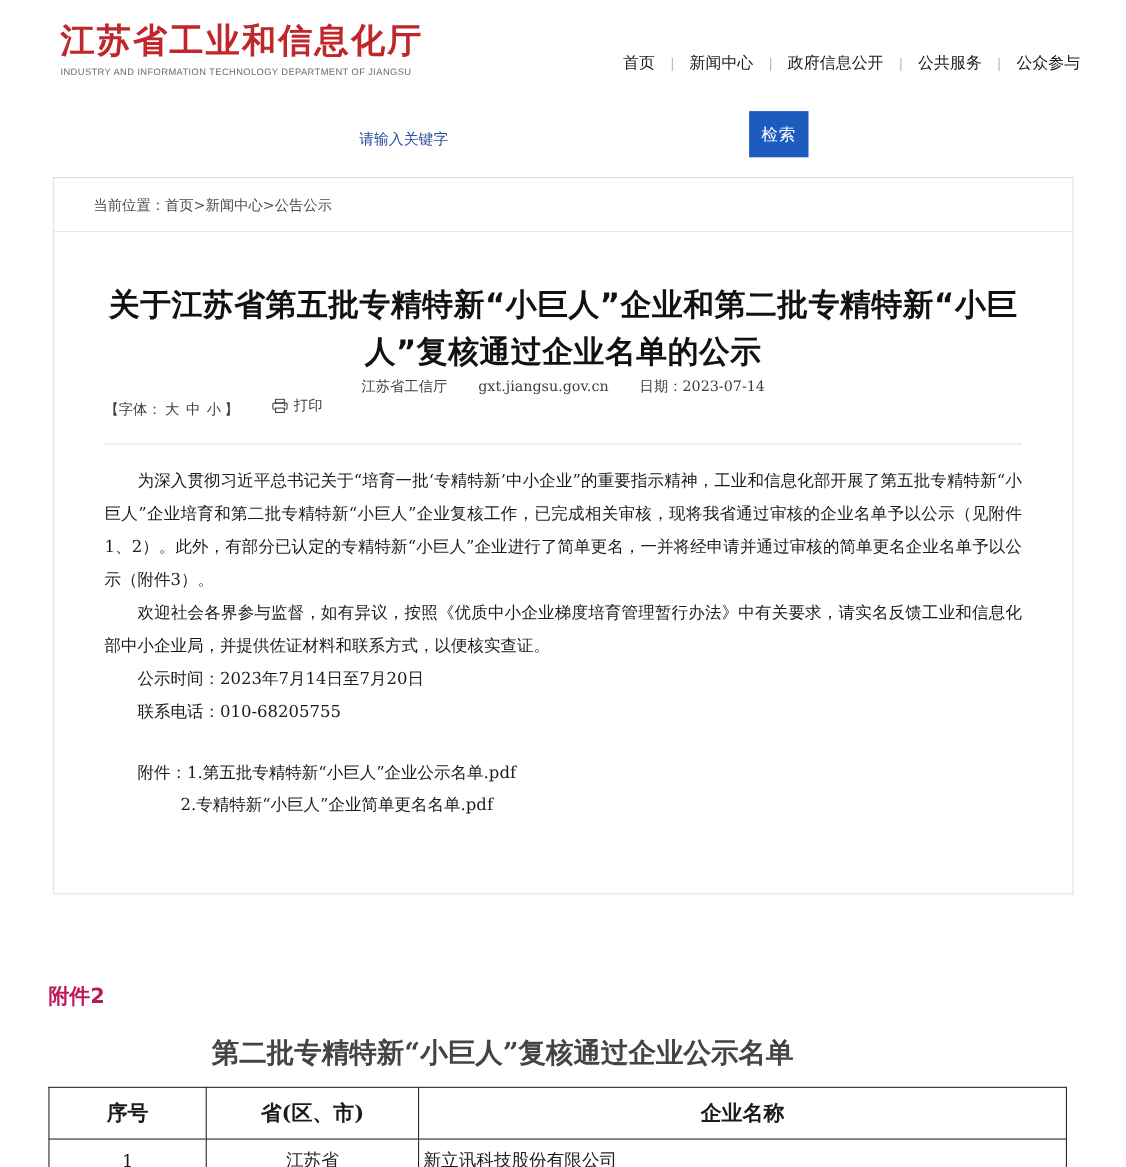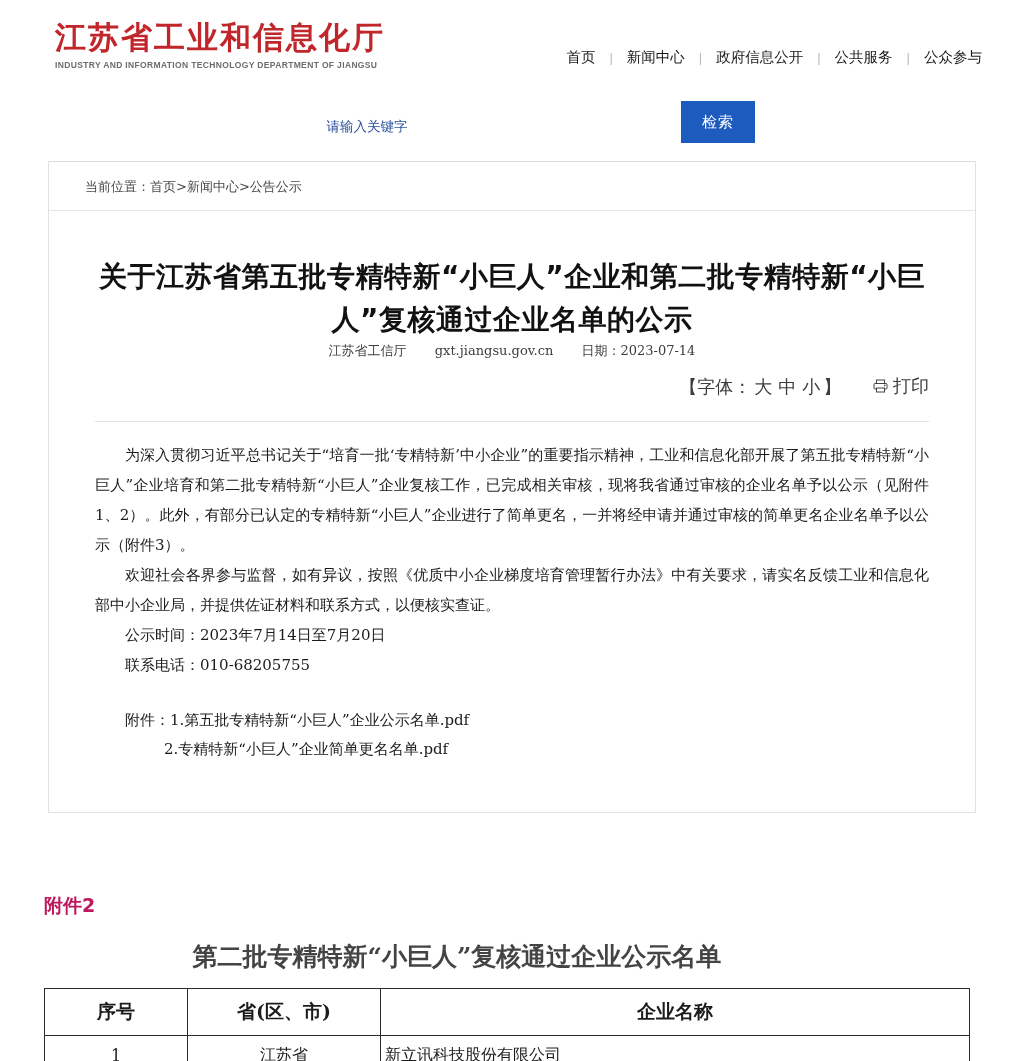--- a/index.html
+++ b/index.html
@@ -36,21 +36,20 @@
     line-height: 1.15;
     white-space: nowrap;
   }
   .logo-en {
     font-family: "Liberation Sans", sans-serif;
     font-size: 8.5px;
     color: #6c6c6c;
     letter-spacing: 0.35px;
     margin-top: 4px;
     white-space: nowrap;
-    font-weight: bold;
   }
   .nav {
     position: absolute;
     right: 42px;
     top: 48px;
     display: flex;
     align-items: center;
     font-size: 14.5px;
     color: #1a1a1a;
   }
@@ -85,21 +84,21 @@
     text-align: center;
     font-family: "Liberation Sans", sans-serif;
   }
   .search-input::placeholder {
     color: #2b4f9e;
   }
   .search-btn {
     position: absolute;
     left: 681px;
     top: 9px;
-    width: 74px;
+    width: 54px;
     height: 42px;
     background: #1d5bbf;
     color: #ffffff;
     border: none;
     font-size: 15px;
     letter-spacing: 1px;
     cursor: pointer;
     font-family: "Liberation Sans", sans-serif;
   }
 
@@ -136,24 +135,23 @@
     letter-spacing: 0.5px;
   }
   .meta {
     text-align: center;
     font-family: "DejaVu Serif", serif;
     font-size: 13px;
     color: #3d3d3d;
   }
   .meta span { margin: 0 12px; }
   .fontsize-row {
-    margin-top: 14px;
-    text-align: right;
-    font-family: "DejaVu Serif", serif;
-    font-size: 18px;
+    text-align: left;
+    font-family: "DejaVu Serif", serif;
+    font-size: 13px;
     color: #3d3d3d;
   }
   .fontsize-row .fs { margin: 0 3px; cursor: pointer; }
   .print {
     display: inline-flex;
     align-items: center;
     gap: 5px;
     margin-left: 26px;
     cursor: pointer;
   }

